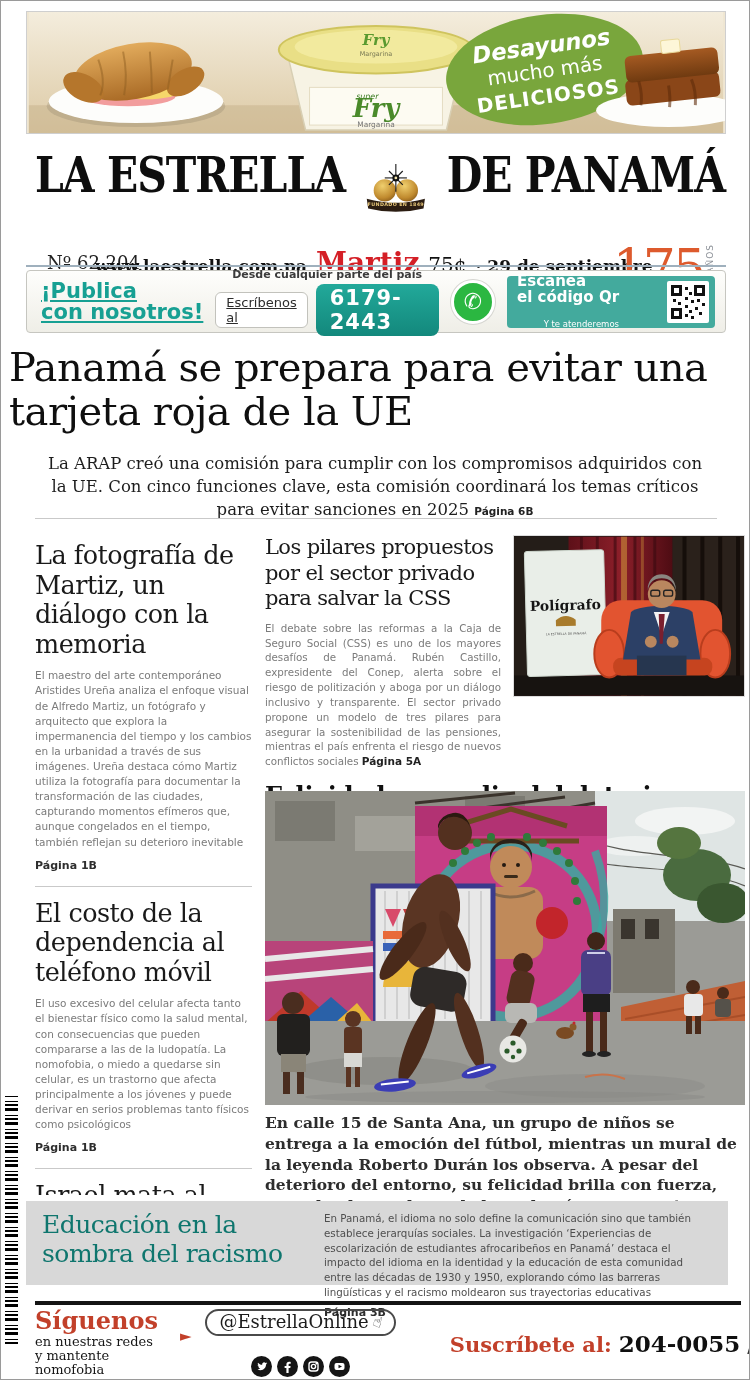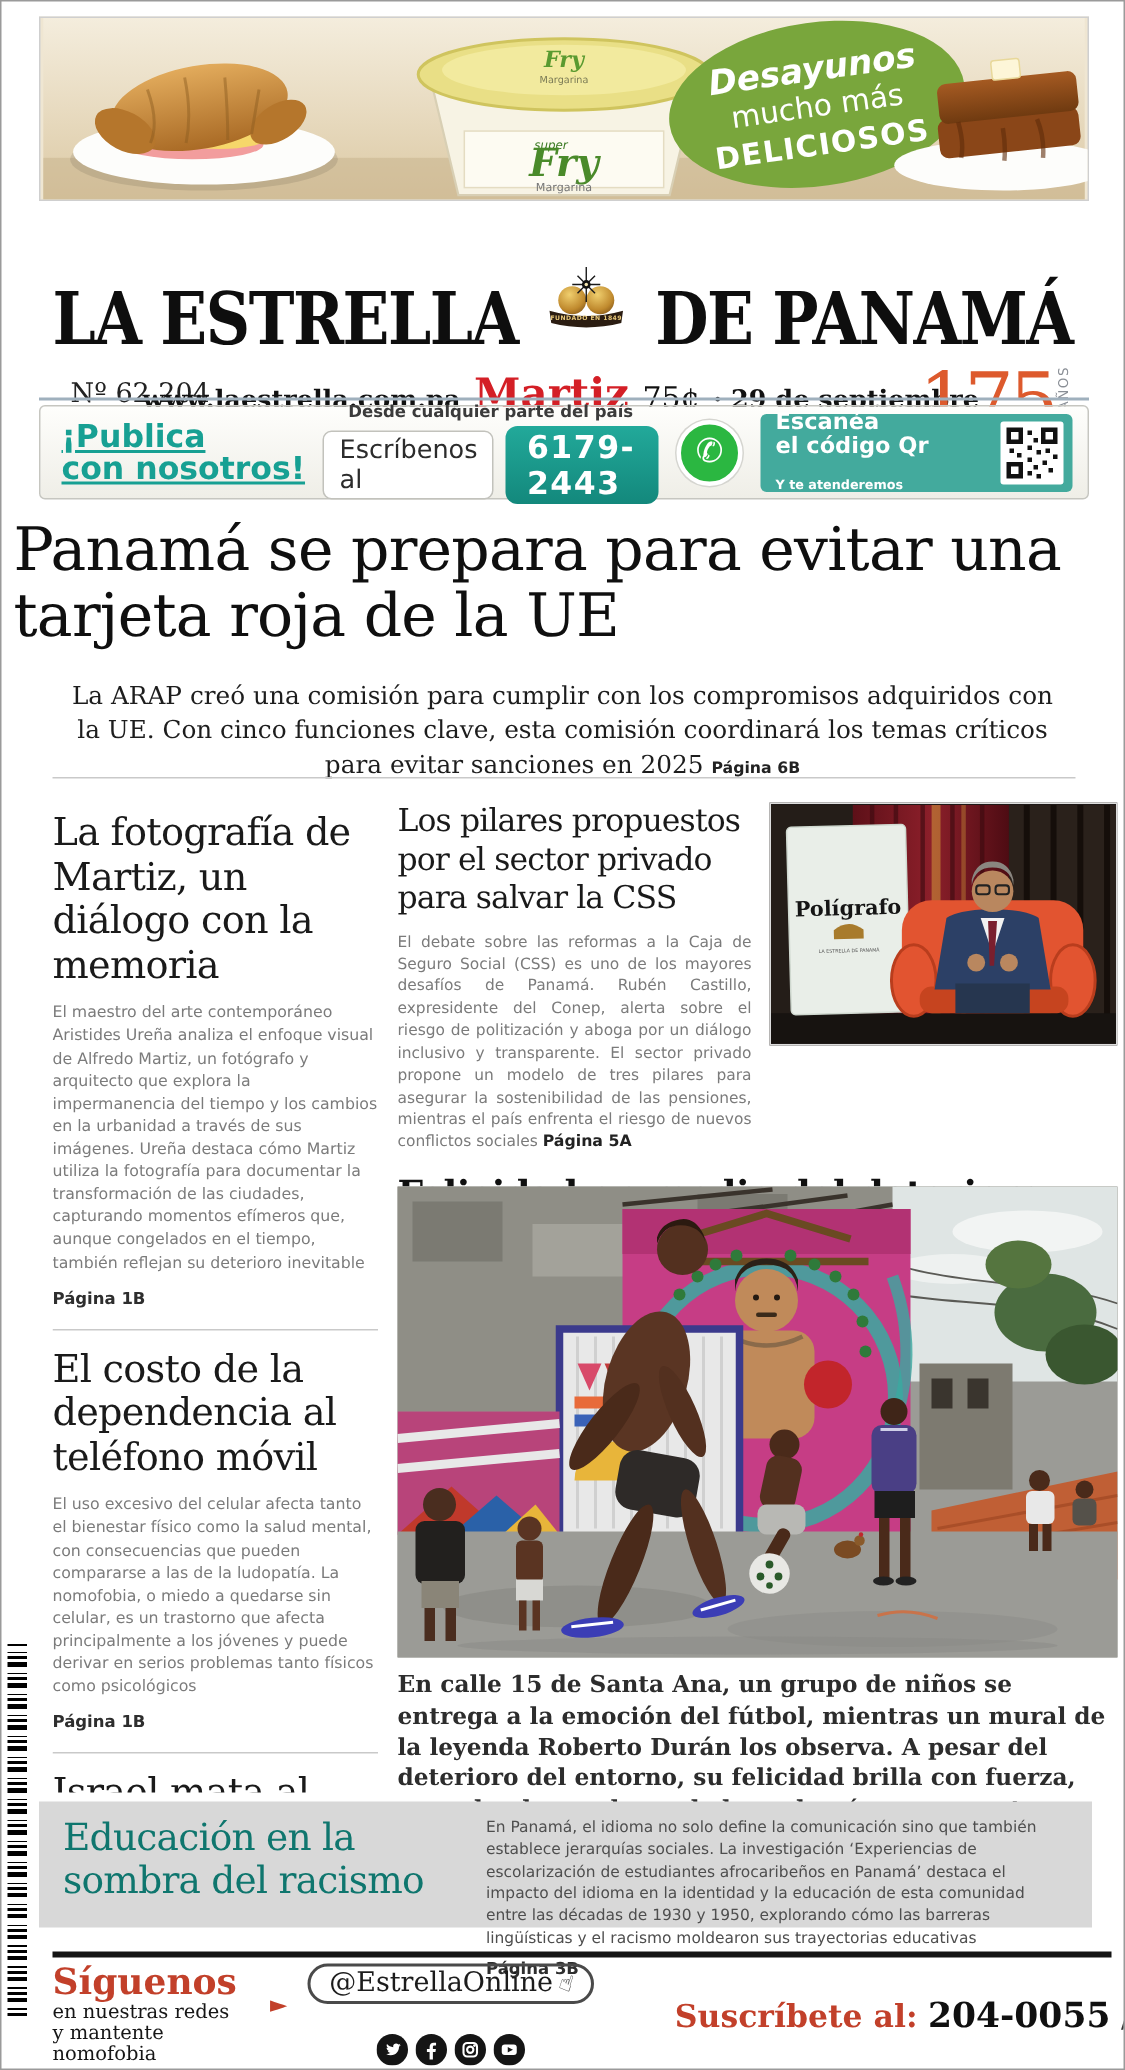--- a/index.html
+++ b/index.html
@@ -7,22 +7,22 @@
   #page {
     position:relative; width:750px; height:1380px; margin:0 auto;
     background:#fff; border:1px solid #9a9a9a; overflow:hidden;
     font-family:"DejaVu Serif", serif; color:#111;
   }
   
   .ad { position:absolute; left:25px; top:10px; width:700px; height:123px;
         border:1px solid #cfcfcf; background:#efe6d2; }
   .ad svg { display:block; width:100%; height:100%; }
   
-  .mast-title { position:absolute; top:150px; left:34px; right:34px; height:86px;
-    display:flex; align-items:flex-end; justify-content:center; gap:19px; }
+  .mast-title { position:absolute; top:150px; left:34px; right:24px; height:86px;
+    display:flex; align-items:flex-start; justify-content:center; gap:19px; }
   .mast-word { font-family:"DejaVu Serif", serif; font-weight:bold; font-size:41px;
     letter-spacing:-1px; color:#0e0e0e; transform:scaleY(1.18); white-space:nowrap; }
   .mast-info { position:absolute; top:241px; left:34px; right:34px; height:36px; }
   .issue { position:absolute; left:12px; top:10px; font-size:18px; color:#222; }
   .center-info { position:absolute; left:60px; right:60px; top:0; display:flex;
     justify-content:center; align-items:baseline; gap:9px; padding-top:4px; }
   .site { font-weight:bold; font-size:17px; }
   .day  { font-weight:bold; font-size:28px; color:#d41f26; }
   .price{ font-size:20px; }
   .date { font-weight:bold; font-size:17px; }
@@ -34,29 +34,29 @@
   
   .promo { position:absolute; top:269px; left:25px; width:700px; height:63px;
     background:linear-gradient(#fefefc,#efeee7); border:1px solid #c6c6c0; border-radius:4px;
     display:flex; align-items:center; padding:0 10px 0 14px; gap:12px;
     font-family:"DejaVu Sans",sans-serif; }
   .promo-left { font-weight:bold; color:#17a093; font-size:21px; line-height:1.0; white-space:nowrap;text-decoration:underline; }
   .promo-center { flex:1; display:flex; flex-direction:column; align-items:center; gap:3px; }
   .promo-note { font-size:11px; font-weight:bold; color:#3b3b3b; }
   .promo-row { display:flex; align-items:center; gap:8px; }
   .write-box { background:#fff; border:1px solid #c2c2bc; border-radius:6px;
-     padding:2px 10px; font-size:17px; color:#2c2c2c; }
+     padding:2px 10px; font-size:13px; color:#2c2c2c;text-decoration:underline; }
   .phone-pill { background:linear-gradient(#22a99a,#13887c); color:#fff; font-weight:bold;
      font-size:21px; letter-spacing:1px; border-radius:8px; padding:2px 14px; }
   .wa-circle { width:44px; height:44px; border-radius:50%; background:#2bb741; border:3px solid #fff;
      box-shadow:0 0 0 1px #d5d5d0; color:#fff; font-size:22px; display:flex; align-items:center; justify-content:center; }
   .qr-panel { width:208px; height:52px; background:#43aa9d; border-radius:4px; display:flex;
      align-items:center; justify-content:space-between; padding:4px 6px 4px 10px; color:#fff; }
   .qr-l1 { font-weight:bold; font-size:15px; line-height:1.05; }
-  .qr-l3 { font-size:8.5px; font-weight:bold; margin-top:13px; }
+  .qr-l3 { font-size:8.5px; font-weight:normal; margin-top:13px;text-align:right; }
   .qr-box { width:42px; height:42px; background:#fff; border-radius:2px; padding:2px; }
   
   .lead-h { position:absolute; top:344px; left:8px; right:20px; text-align:left;
     font-size:40px; line-height:1.1; letter-spacing:-0.5px; color:#0f0f0f; }
   .lead-deck { position:absolute; top:451px; left:38px; right:38px; text-align:center;
     font-size:16.5px; line-height:1.4; color:#1d1d1d; }
   .pageref-inline { font-family:"DejaVu Sans",sans-serif; font-weight:bold; font-size:10.5px; color:#222; }
   .mid-rule { position:absolute; top:517px; left:34px; width:682px; border-top:1px solid #c9c9c9; }
   
   .left-col { position:absolute; left:34px; top:528px; width:217px; height:666px; overflow:hidden; }

